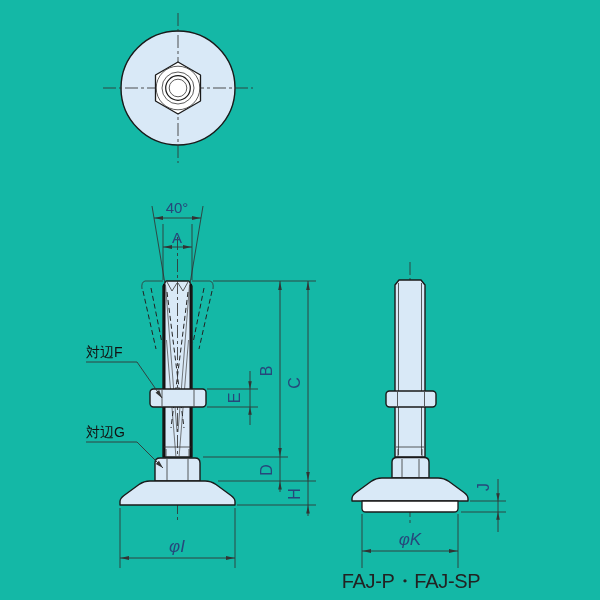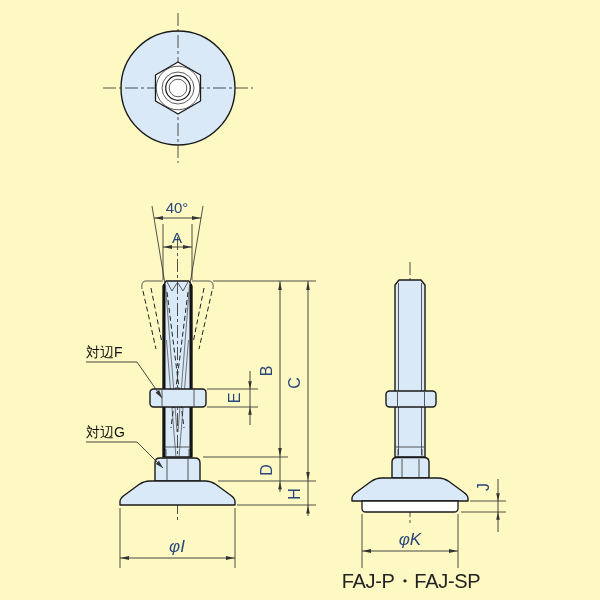--- a/index.html
+++ b/index.html
@@ -1,16 +1,16 @@
 <!DOCTYPE html>
 <html><head>
 <meta charset="utf-8">
 <style>
   html,body{margin:0;padding:0;background:#ffffff;}
-  .stage{position:relative;width:600px;height:600px;background:#fef9c3;overflow:hidden;}
+  .stage{position:relative;width:600px;height:600px;background:#14b8a6;overflow:hidden;}
   svg{display:block;}
   .outline{fill:none;stroke:#1a1a1a;stroke-width:1.4;stroke-linejoin:round;}
   .part{fill:#d9e9f7;stroke:#1a1a1a;stroke-width:1.4;stroke-linejoin:round;}
   .partWhite{fill:#ffffff;stroke:#1a1a1a;stroke-width:1.3;stroke-linejoin:round;}
   .thin{fill:none;stroke:#333;stroke-width:0.8;}
   .thread{fill:none;stroke:#444;stroke-width:0.7;}
   .bold{fill:none;stroke:#111;stroke-width:2.4;}
   .dimline{fill:none;stroke:#333;stroke-width:0.9;}
   .ext{fill:none;stroke:#333;stroke-width:0.85;}
   .center{fill:none;stroke:#333;stroke-width:0.85;stroke-dasharray:13 3 3 3;}

